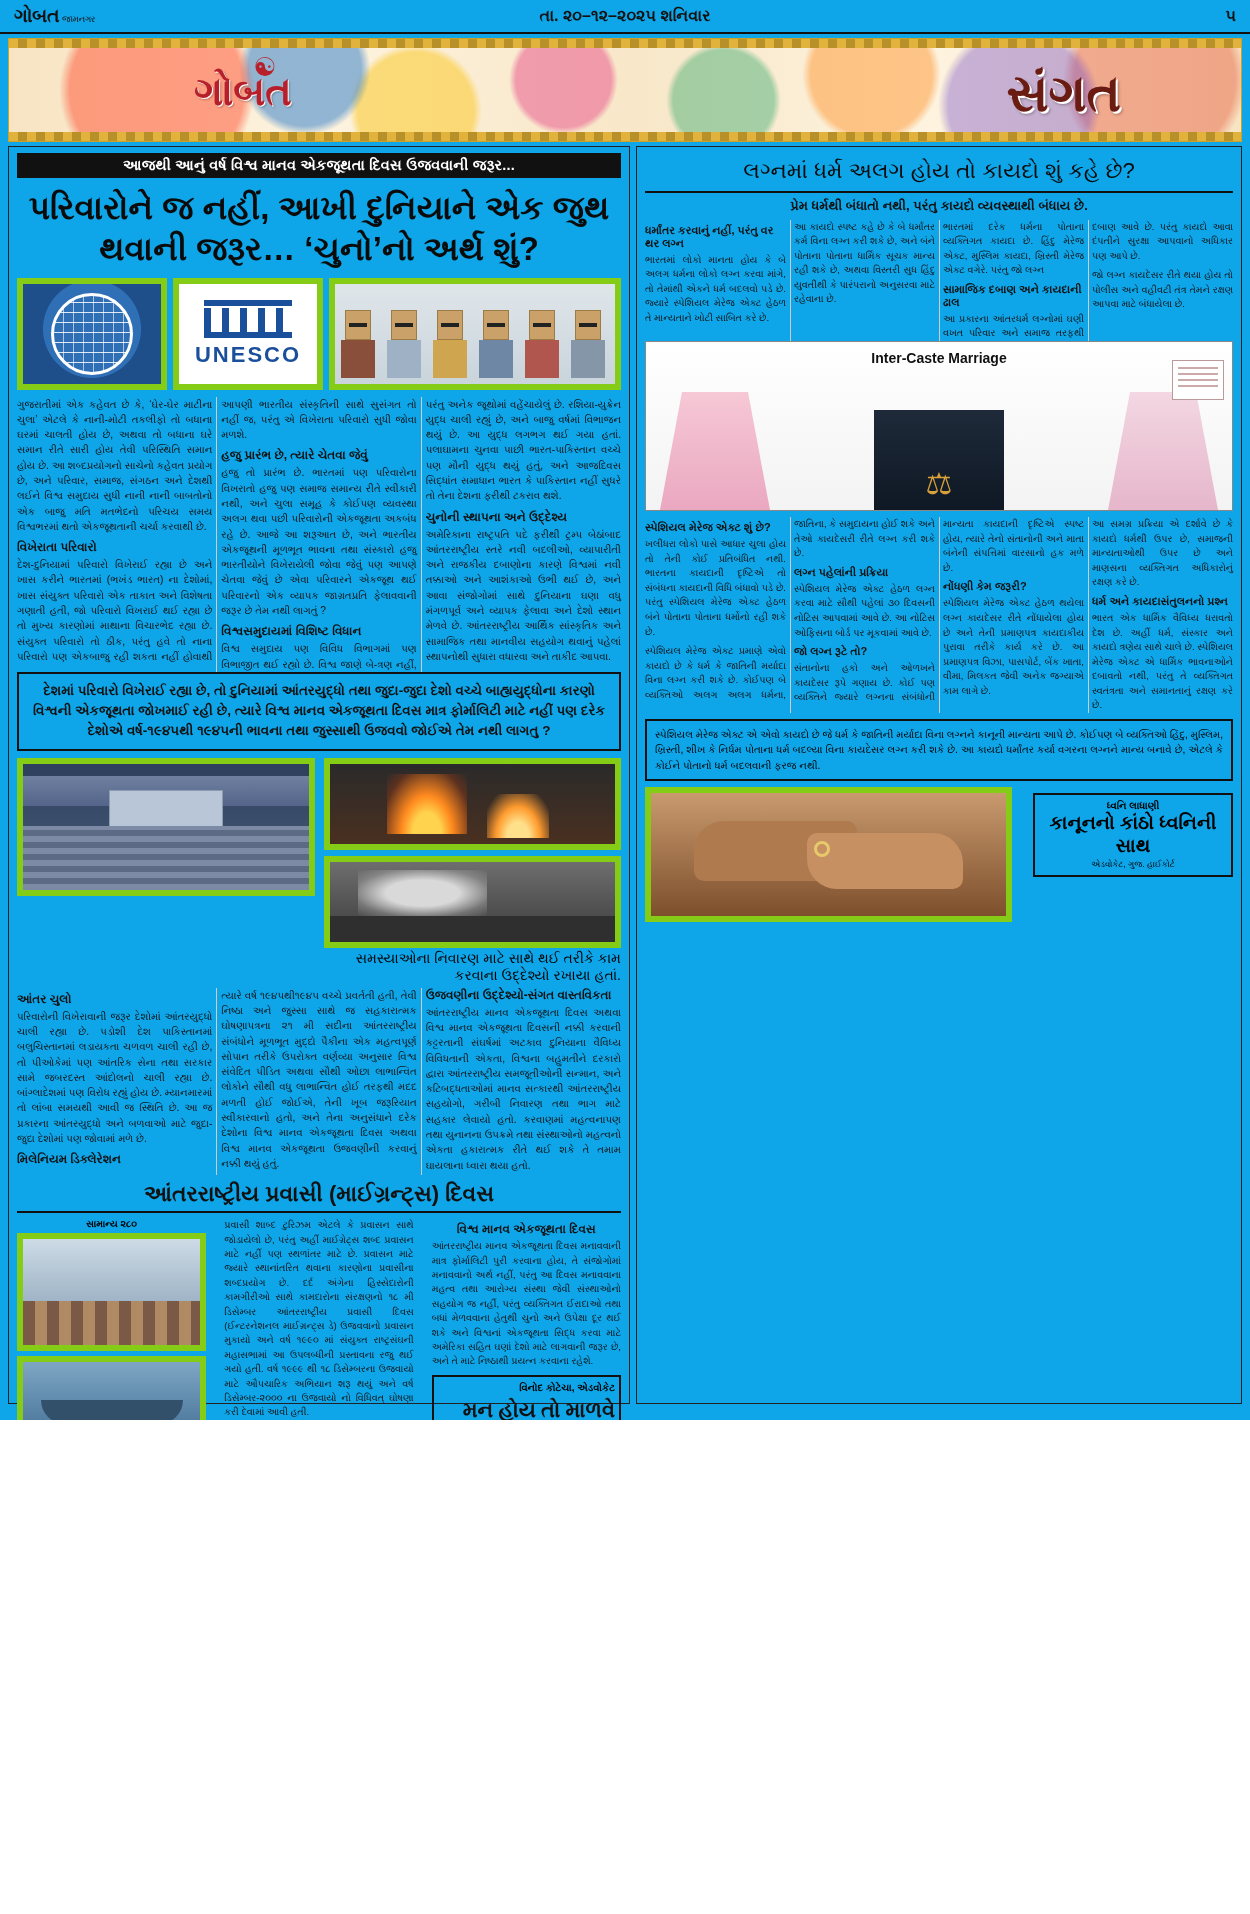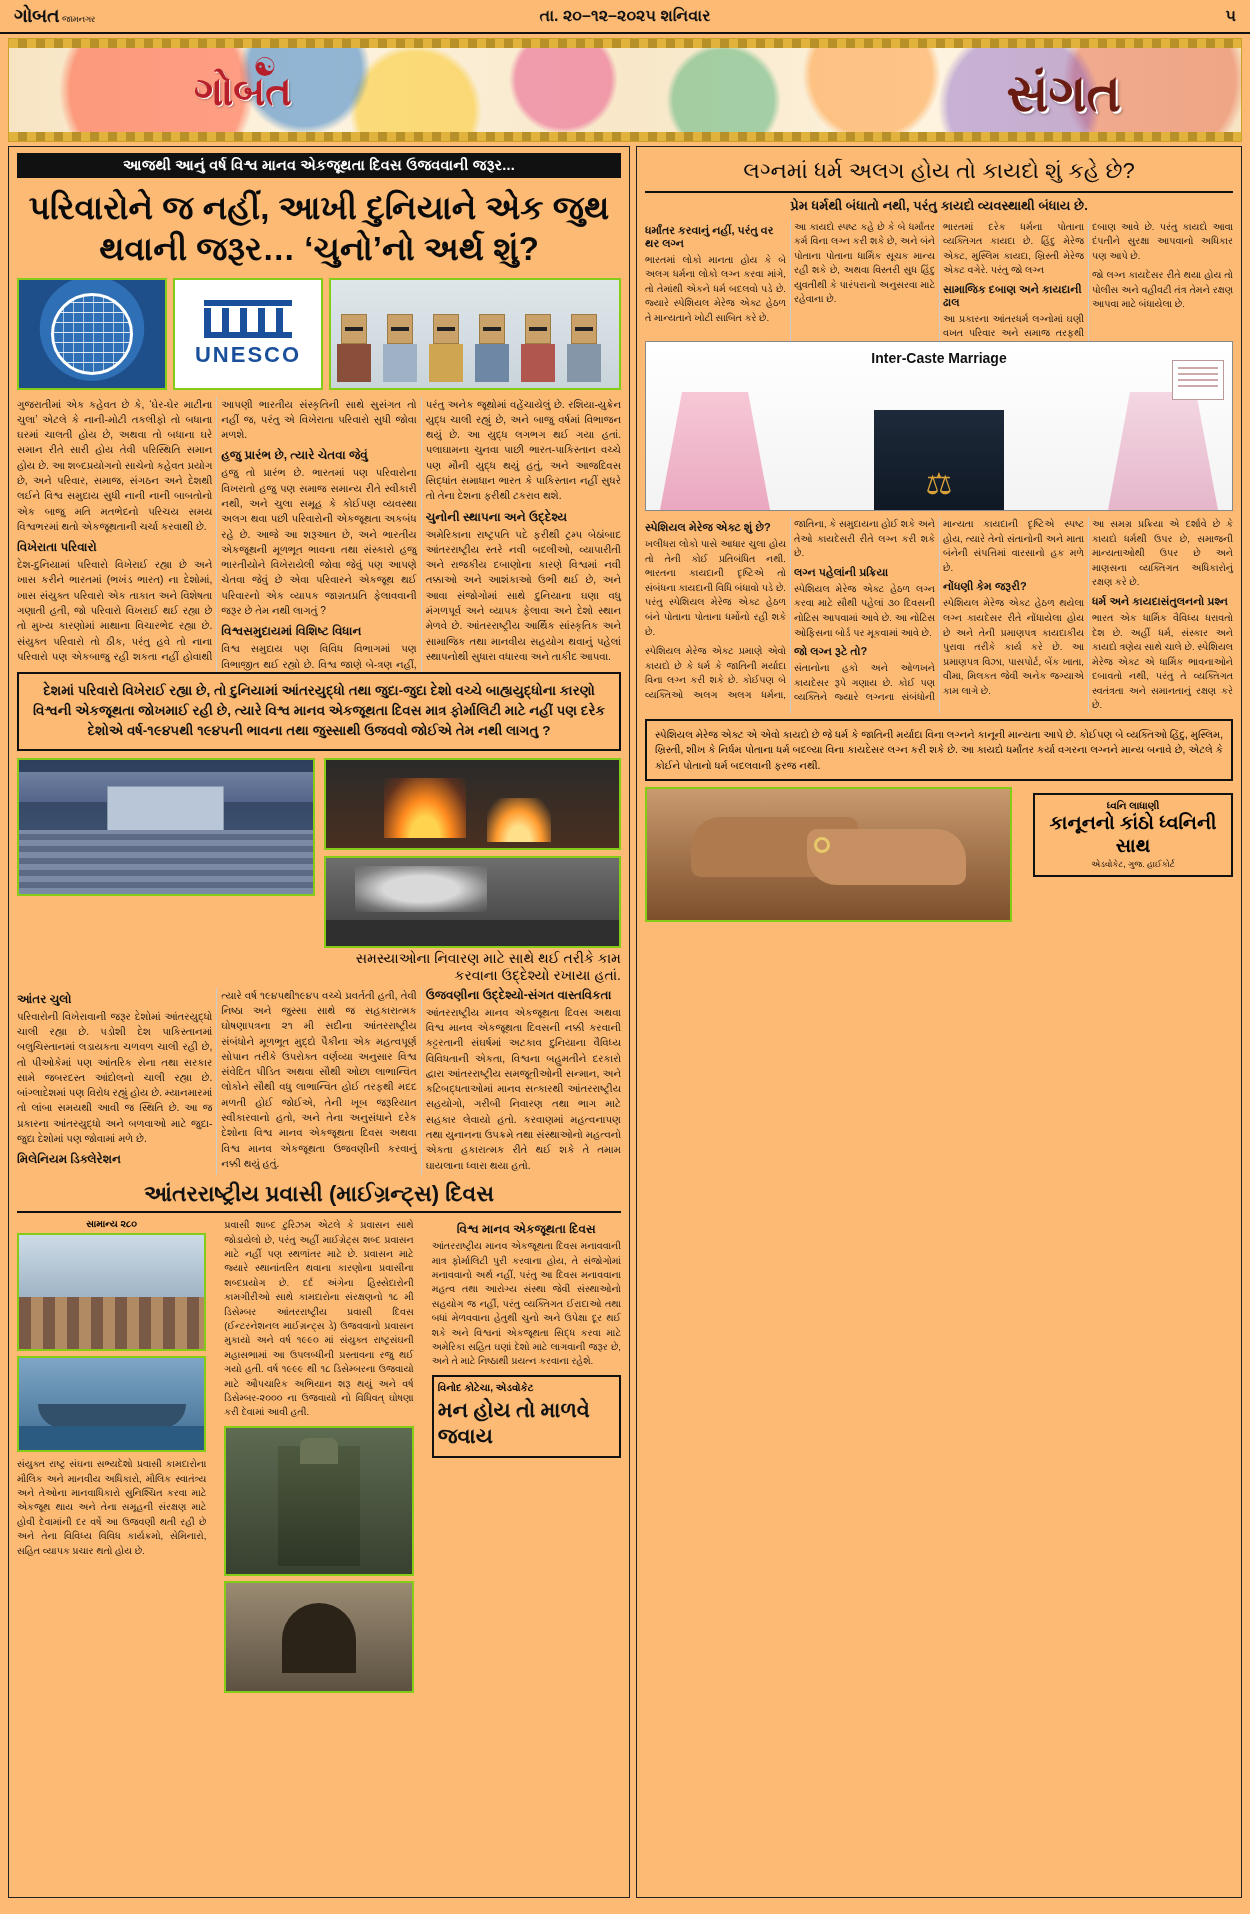--- a/index.html
+++ b/index.html
@@ -3,23 +3,23 @@
 <meta charset="utf-8">
 <style>
   * { box-sizing: border-box; }
   html, body {
     margin: 0; padding: 0;
     background: #ffffff;
     font-family: "Liberation Sans", sans-serif;
   }
   .page {
     width: 1250px;
-    height: 1914px;
+    height: 1420px;
     position: relative;
-    background: #fdba74;
+    background: #0ea5e9;
     overflow: hidden;
   }
 
   
   .topbar {
     height: 34px;
     border-bottom: 2px solid #111;
     display: flex;
     align-items: center;
     padding: 0 14px;
@@ -138,21 +138,21 @@
     font-size: 33px;
     line-height: 1.25;
     font-weight: bold;
     color: #0b0b0b;
     text-align: center;
     margin: 9px 2px 8px 2px;
   }
 
   
   .imgrow { display: flex; gap: 6px; margin-bottom: 7px; }
-  .ph { position: relative; overflow: hidden; border: 2px solid #84cc16; }
+  .ph { position: relative; overflow: hidden; border: 6px solid #84cc16; }
 
   .img-un {
     width: 150px; height: 112px;
     background: radial-gradient(circle at 50% 45%, #2f6fb5 0 55%, #1e4f8a 56% 100%);
     display: flex; align-items: center; justify-content: center;
   }
   .un-globe {
     width: 82px; height: 82px; border-radius: 50%;
     border: 3px solid #fff;
     background:
@@ -226,21 +226,21 @@
   .tag {
     font-size: 9.5px; font-weight: bold; text-align: center; margin-bottom: 3px;
   }
   .img-migr { width: 100%; height: 118px; background: linear-gradient(#b4c4d2,#8ea4b8); position: relative; overflow: hidden; }
   .img-boat { width: 100%; height: 96px; background: linear-gradient(#7ea6c4,#3f6c92); position: relative; overflow: hidden; }
   .img-soldier { width: 100%; height: 150px; background: linear-gradient(#5d6b52,#38402f); position: relative; overflow: hidden; }
   .img-tunnel { width: 100%; height: 112px; background: linear-gradient(#9a8a72,#5d5242); position: relative; overflow: hidden; }
 
   .footer-box {
     border: 2px solid #111;
-    text-align: left;
+    text-align: right;
     padding: 5px 4px 7px 4px;
     margin-top: 6px;
   }
   .footer-box .byline { font-size: 10px; font-weight: bold; margin-bottom: 3px; }
   .footer-box .bigline { font-size: 21px; font-weight: bold; line-height: 1.25; color: #111; font-family: Liberation Serif, serif; }
 
   
   .r-headline {
     font-size: 22px; font-weight: normal; text-align: center; color: #0b0b0b;
     line-height: 1.3; margin: 4px 0 5px 0;

